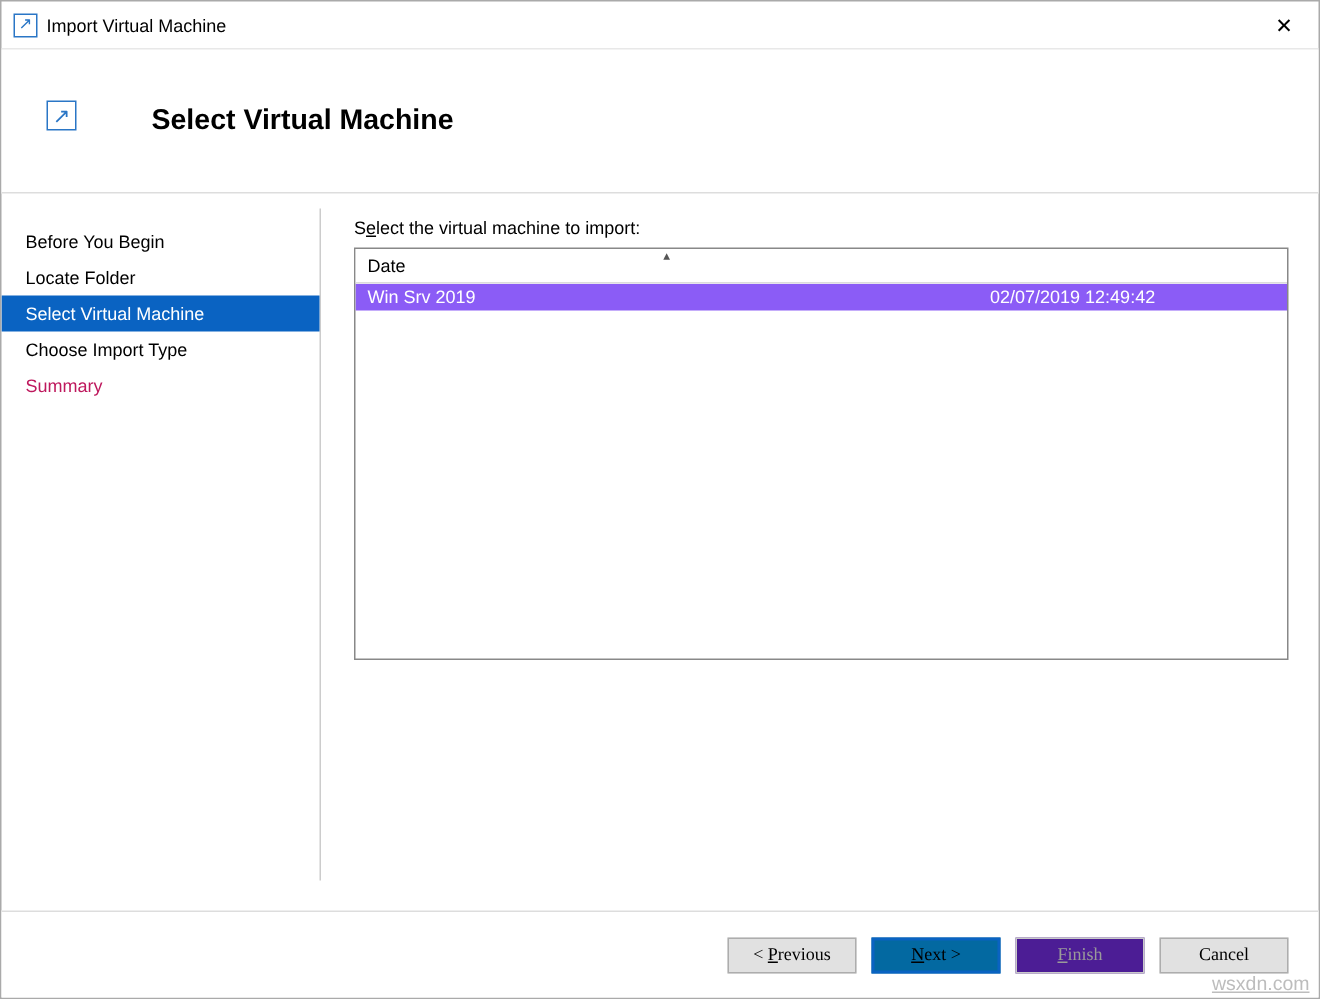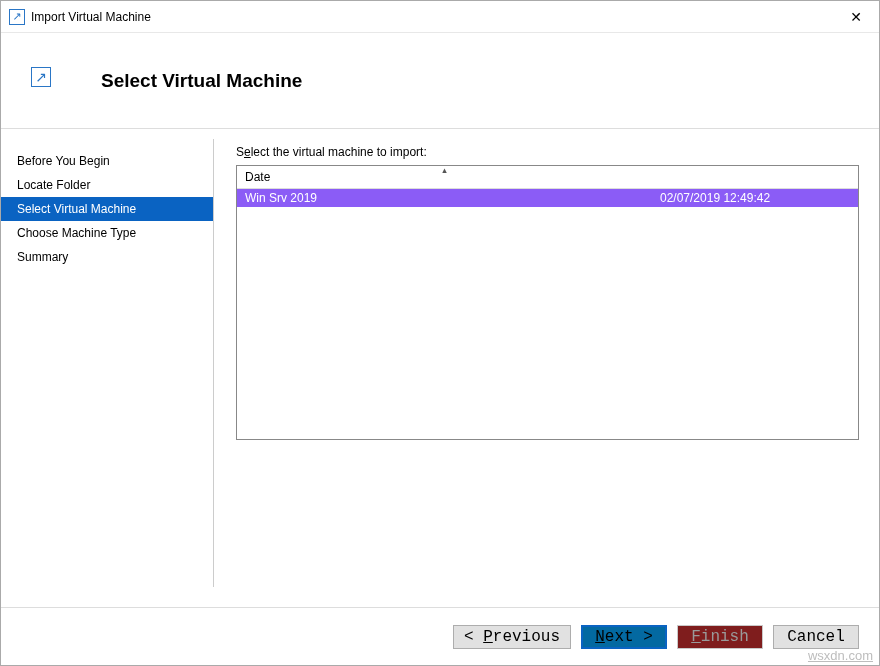--- a/index.html
+++ b/index.html
@@ -82,21 +82,21 @@
   .sidebar .step {
     padding: 5px 12px 5px 16px;
     font-size: 12px;
     cursor: default;
     white-space: nowrap;
   }
   .sidebar .step.selected {
     background: #0a63c2;
     color: #fff;
   }
-  .sidebar .step.disabled { color:#000000; }
+  .sidebar .step.disabled { color:#be185d; }
 
   .content {
     flex:1;
     padding: 16px 20px 10px 22px;
     display:flex;
     flex-direction:column;
   }
   .instruction {
     font-size:12px;
     margin-bottom:6px;
@@ -151,32 +151,32 @@
     justify-content:flex-end;
     gap:10px;
     padding-right:20px;
     background:#fff;
   }
   .btn {
     min-width:86px;
     height:24px;
     background:#e1e1e1;
     border:1px solid #adadad;
-    font-size:16px;
-    font-family:Liberation Mono, monospace;
+    font-size:12px;
+    font-family:Liberation Serif, serif;
     padding:0 10px;
     cursor:default;
   }
   .btn.default {
     border:2px solid #0a63c2;
     background:#0369a1;
   }
   .btn[disabled] {
     color:#9a9a9a;
-    background:#7f1d1d;
+    background:#4c1d95;
     border-color:#c9c9c9;
   }
   .btn .accel { text-decoration: underline; }
 
   .watermark {
     position:absolute;
     right:6px; bottom:2px;
     font-size:13px;
     color:#bdbdbd;
     font-family: Arial, sans-serif;
@@ -197,21 +197,21 @@
   <div class="header">
     <span class="page-icon">↗</span>
     <h1>Select Virtual Machine</h1>
   </div>
 
   <div class="body">
     <div class="sidebar">
       <div class="step">Before You Begin</div>
       <div class="step">Locate Folder</div>
       <div class="step selected">Select Virtual Machine</div>
-      <div class="step">Choose Machine Type</div>
+      <div class="step">Choose Import Type</div>
       <div class="step disabled">Summary</div>
     </div>
 
     <div class="content">
       <div class="instruction"><span>S</span><span class="accel">e</span><span>lect the virtual machine to import:</span></div>
 
       <div class="listview">
         <div class="lv-header">
           <div class="col col-name">
             <span class="sort-caret">▴</span>

